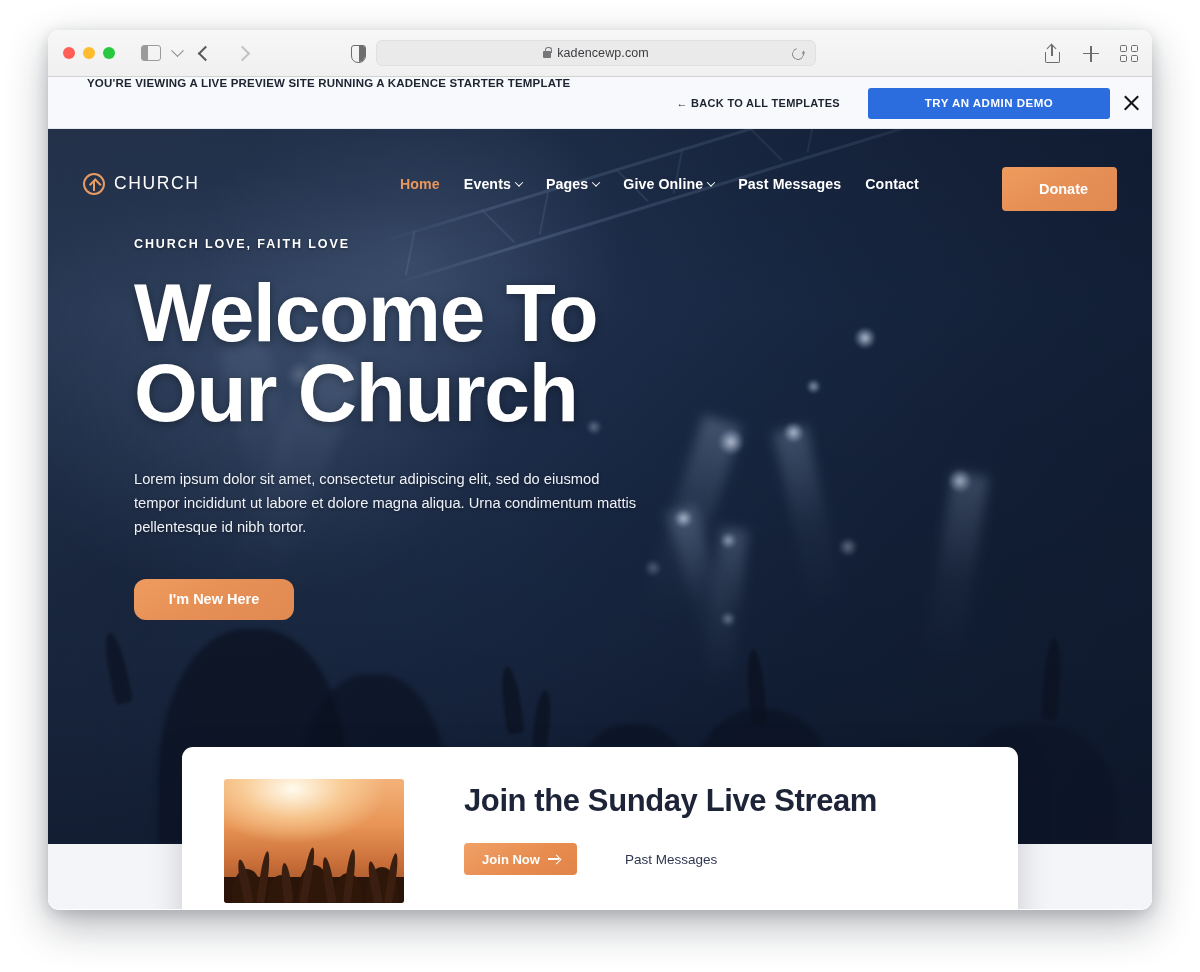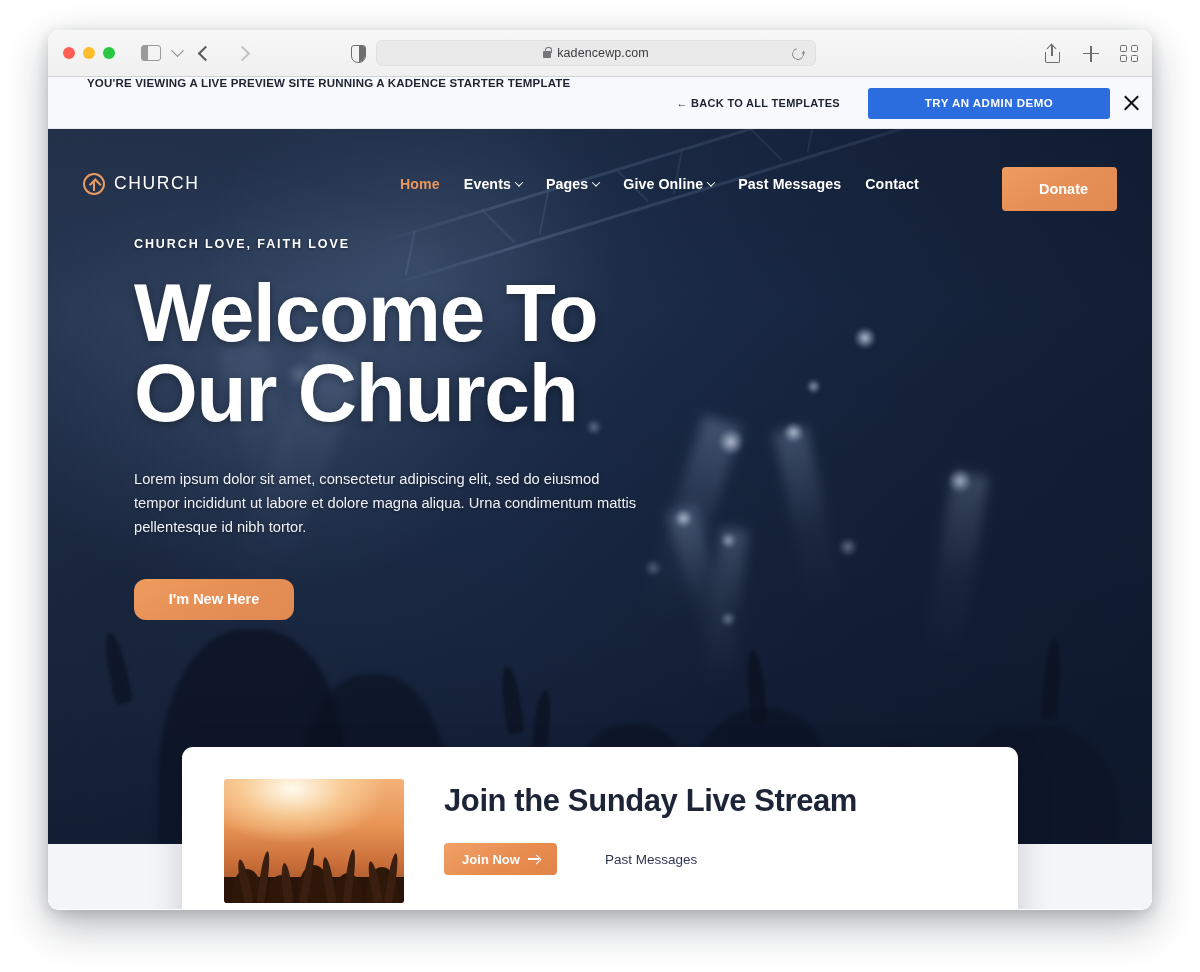--- a/index.html
+++ b/index.html
@@ -494,21 +494,21 @@
     background: #2e1709;
     border-radius: 50% 50% 0 0 / 72% 72% 0 0;
   }
   .thumb-base {
     position: absolute;
     left: 0; right: 0; bottom: 0;
     height: 26px;
     background: #2a1409;
   }
 
-  .stream-body { margin-left: 40px; padding-top: 4px; }
+  .stream-body { margin-left: 60px; padding-top: 4px; }
   .stream-title {
     font-size: 31px;
     font-weight: 700;
     color: #1d2437;
     letter-spacing: -0.4px;
   }
   .stream-sub {
     margin-top: 8px;
     font-size: 15px;
     color: #46506a;

